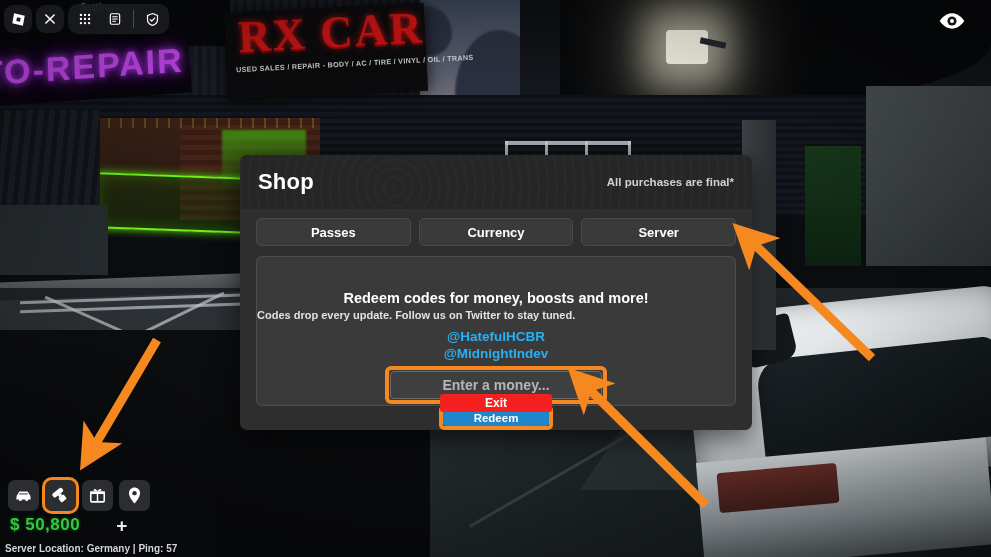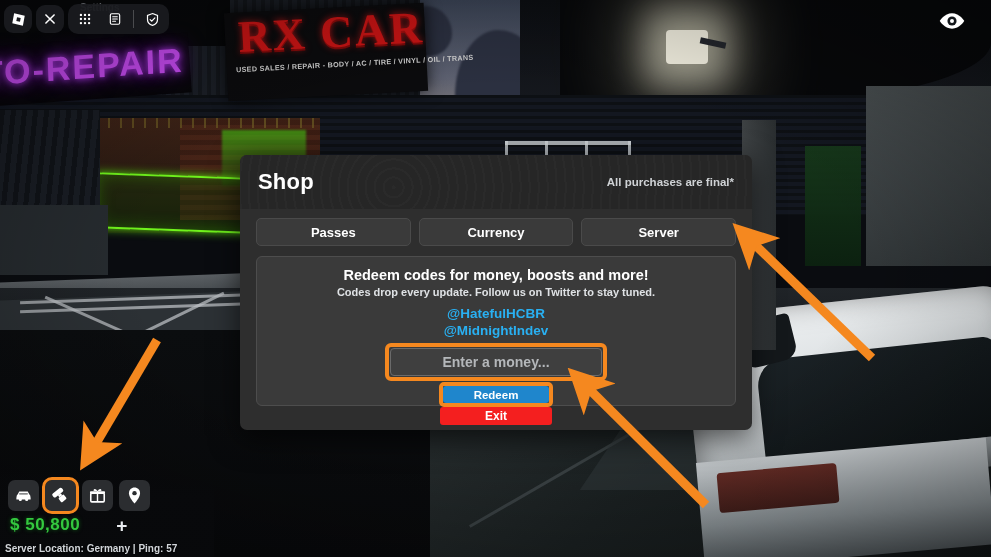--- a/index.html
+++ b/index.html
@@ -125,33 +125,33 @@
   .shop-note{color:#cfd2d5;font-size:11.5px;font-weight:700;text-align:right;}
   .tabs{display:flex;gap:8px;padding:9px 16px 6px 16px;}
   .tab{flex:1;height:26px;border-radius:5px;background:#3a3a3a;border:1px solid #4a4a4a;
      display:flex;align-items:center;justify-content:center;
      color:#fff;font-size:13px;font-weight:700;}
   .tab.active-hl{background:#3a3a3a;border:1px solid #555;}
   .tab-wrap{position:relative;flex:1;display:flex;}
   .tab-hl{position:absolute;left:-5px;top:-6px;right:-5px;bottom:-6px;border:4px solid #f5881f;border-radius:7px;pointer-events:none;}
   .panel{margin:4px 16px 0 16px;background:#3a3a3a;border:1px solid #4d4d4d;border-radius:6px;
      height:150px;padding-top:10px;box-sizing:border-box;}
-  .p-title{text-align:center;color:#fff;font-size:14.5px;font-weight:700;}
-  .p-sub{text-align:center;color:#dfe2e5;font-size:11px;font-weight:600;margin-top:3px;}
+  .p-title{text-align:center;color:#fff;font-size:14.5px;font-weight:700;margin-top:23px;}
+  .p-sub{text-align:left;color:#dfe2e5;font-size:11px;font-weight:600;margin-top:3px;}
   .handles{margin-top:8px;text-align:center;line-height:16.5px;}
   .handle{color:#29b0f2;font-size:13.5px;font-weight:700;display:block;}
   .codebox-wrap{position:relative;margin:9px auto 0 auto;width:212px;}
   .codebox{height:26px;background:#3f3f3f;border:1px solid #6a6a6a;border-radius:4px;
      display:flex;align-items:center;justify-content:center;color:#b4b7ba;font-size:14px;font-weight:700;}
   .codebox-hl{position:absolute;left:-5px;top:-5px;right:-5px;bottom:-5px;border:4px solid #f5881f;border-radius:6px;pointer-events:none;}
   .redeem-wrap{position:relative;margin:10px auto 0 auto;width:106px;}
   .redeem{height:17px;background:#1f86cc;border-radius:3px;display:flex;align-items:center;
      justify-content:center;color:#fff;font-size:11.5px;font-weight:700;}
   .redeem-hl{position:absolute;left:-4px;top:-4px;right:-4px;bottom:-4px;border:4px solid #f5881f;border-radius:5px;pointer-events:none;}
-  .exit{position:absolute;left:50%;transform:translateX(-50%);bottom:5px;width:112px;height:18px;
+  .exit{position:absolute;left:50%;transform:translateX(-50%);bottom:18px;width:112px;height:18px;
      background:#f41f1f;border-radius:3px;display:flex;align-items:center;justify-content:center;
      color:#fff;font-size:12px;font-weight:700;}
 
   
   .arrows{position:absolute;inset:0;z-index:45;pointer-events:none;}
 </style>
 </head>
 <body>
 
 <div id="stage">

